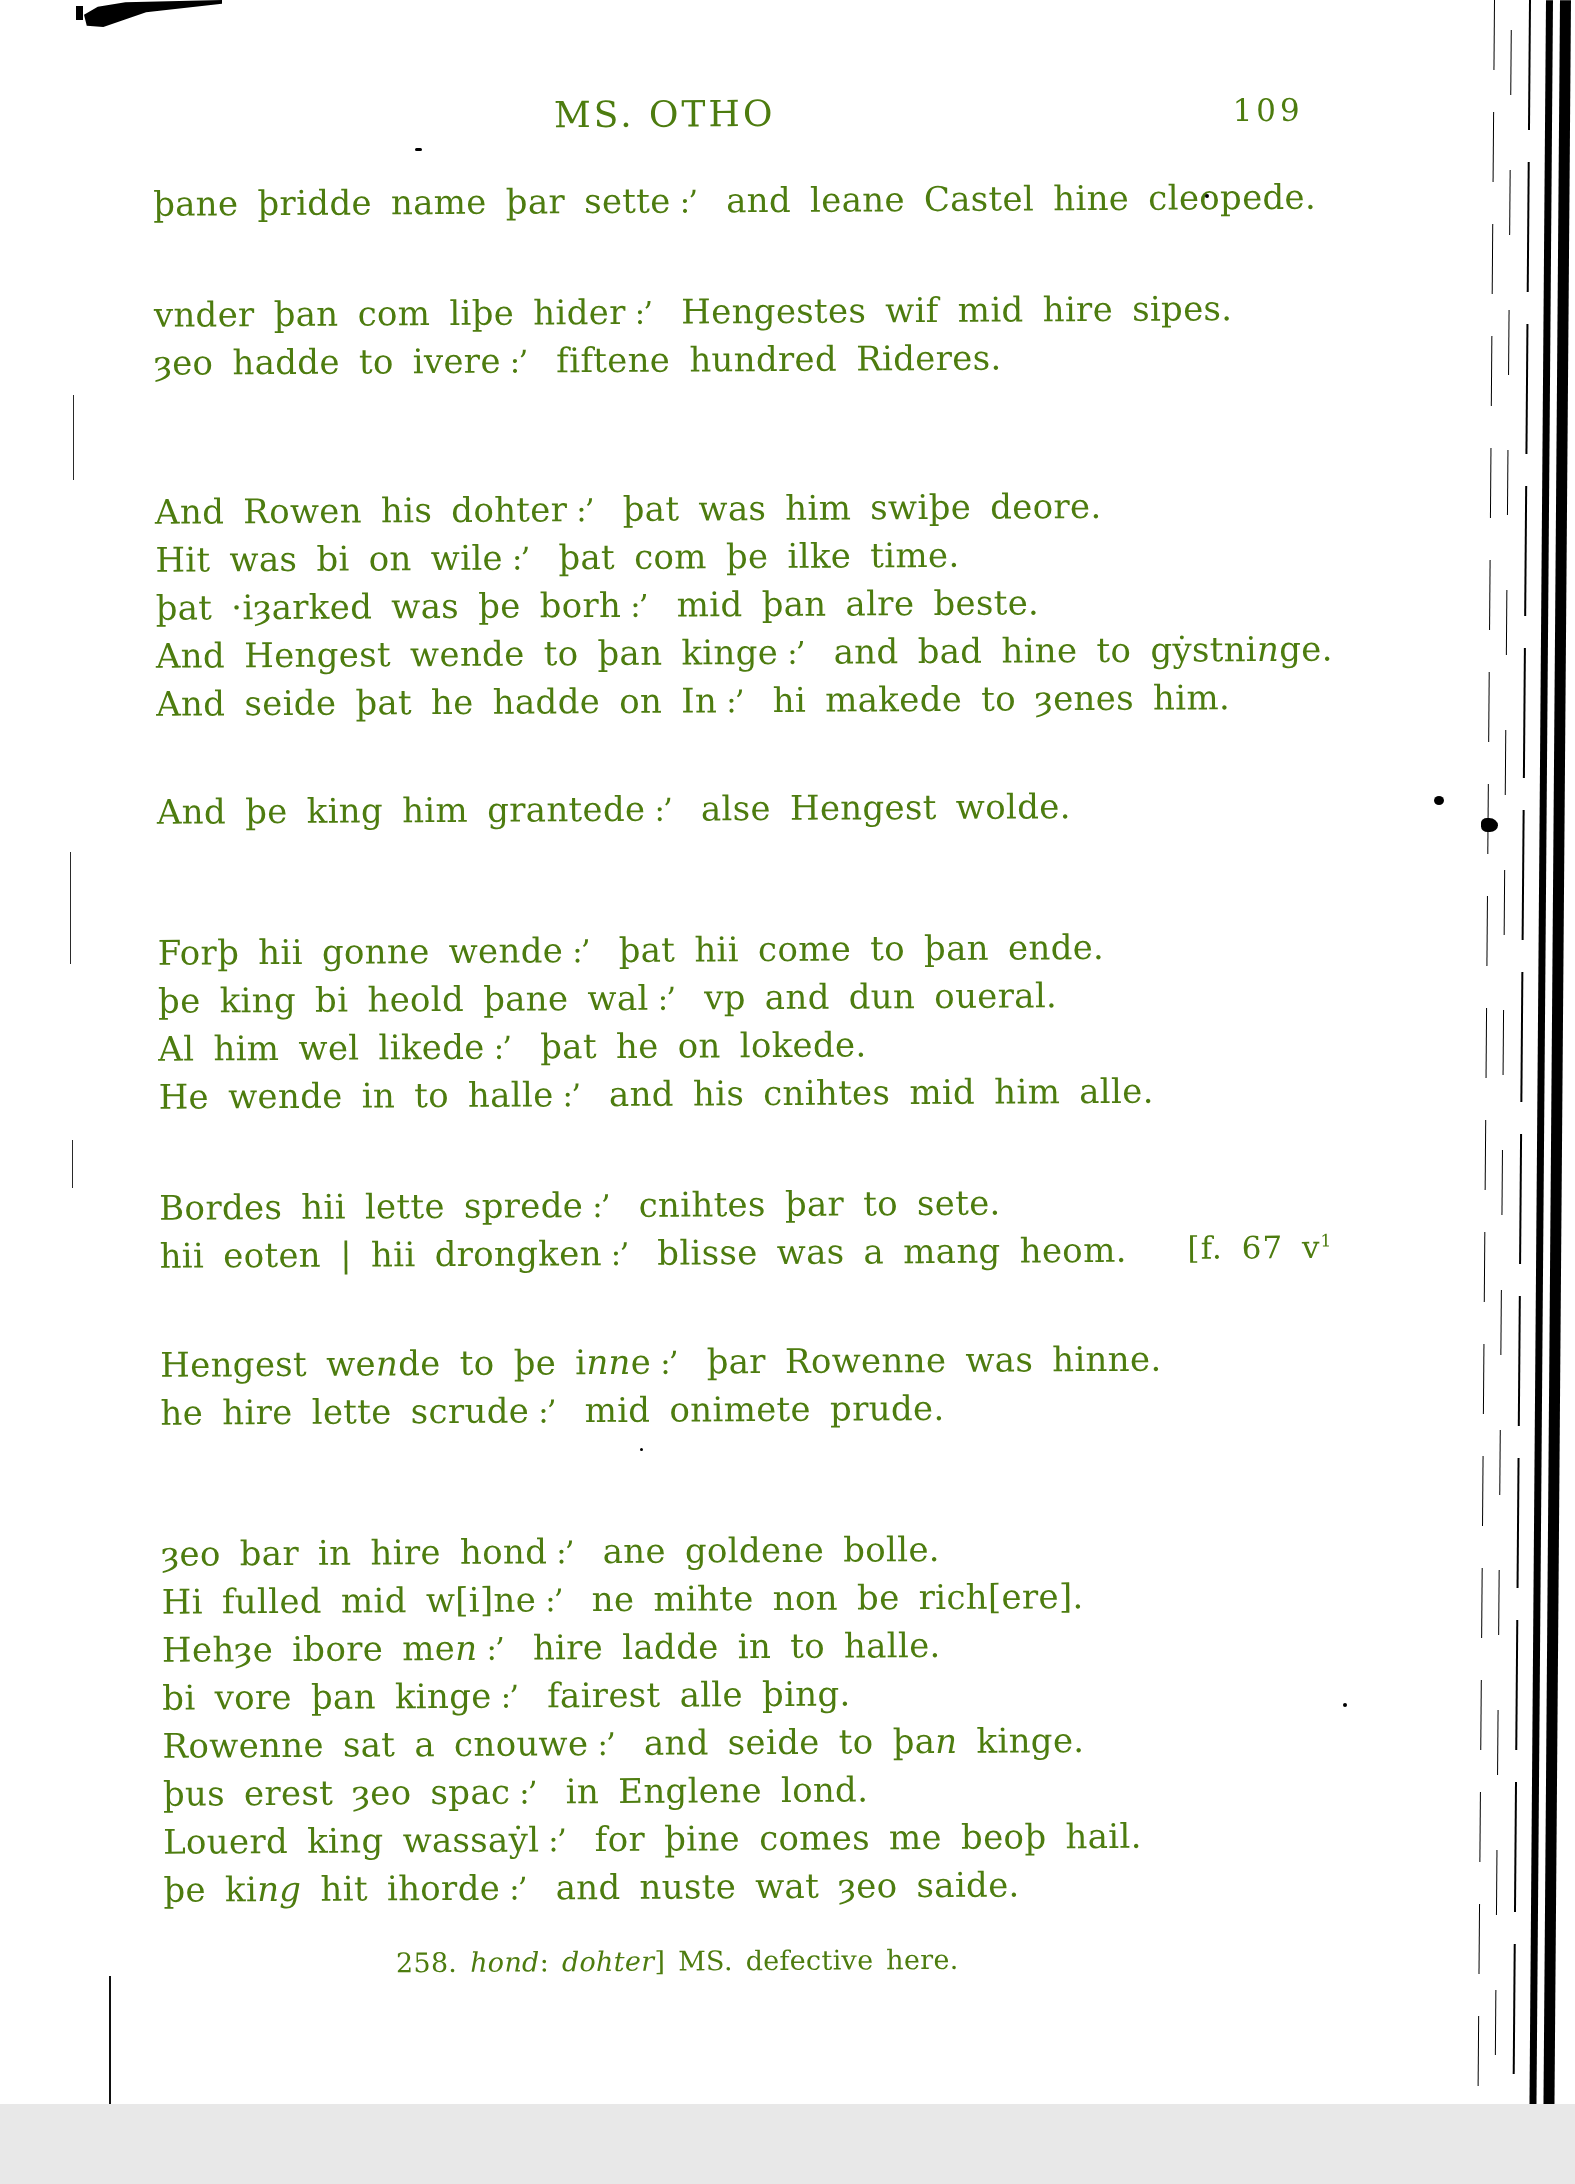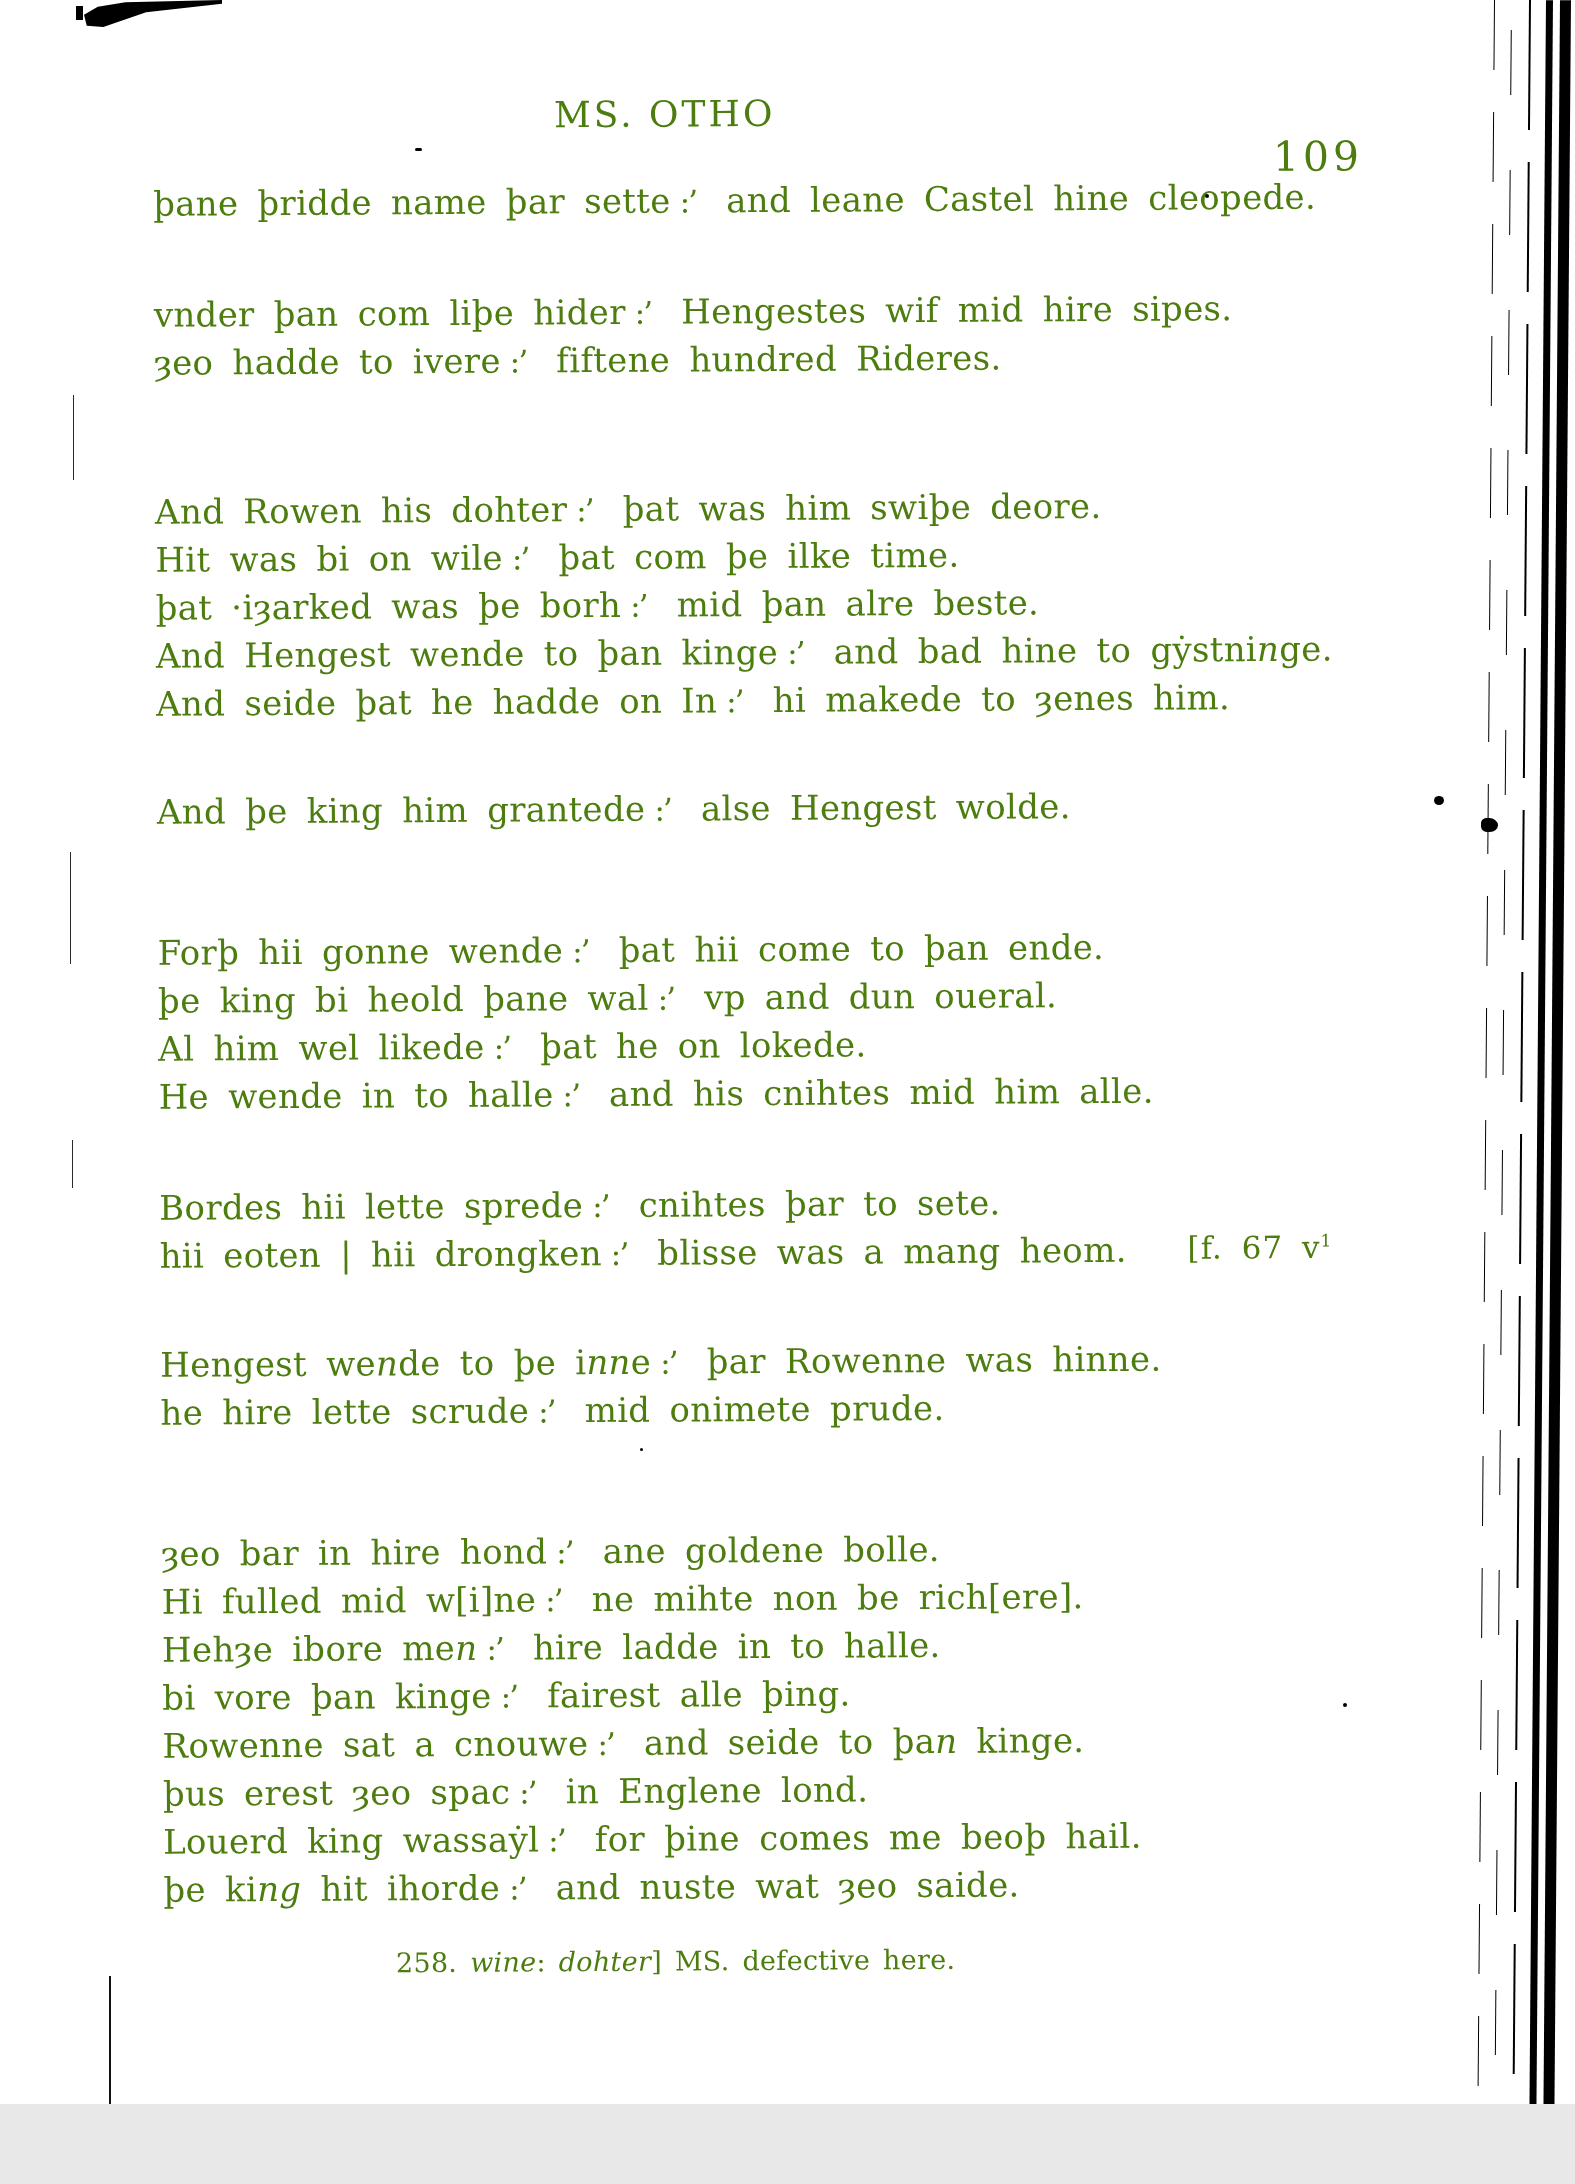--- a/index.html
+++ b/index.html
@@ -17,22 +17,22 @@
     transform:rotate(-0.35deg);
     transform-origin:600px 1000px;
   }
   .header-title{
     position:absolute;top:94px;left:0;width:1340px;
     text-align:center;
     font-size:36px;letter-spacing:3px;
     font-weight:500;
   }
   .page-number{
-    position:absolute;top:96px;left:1278px;
-    font-size:41px;letter-spacing:4px;margin-top:41px;
+    position:absolute;top:96px;left:1238px;
+    font-size:31px;letter-spacing:4px;
   }
   .poem{
     position:absolute;top:178px;left:158px;width:1280px;
     font-size:34px;line-height:47px;
     word-spacing:8px;letter-spacing:0.3px;
   }
   .stanza{margin:0;}
   .stanza:nth-of-type(1){margin-bottom:63px;}
   .stanza:nth-of-type(2){margin-bottom:101px;}
   .stanza:nth-of-type(3){margin-bottom:60px;}
@@ -136,21 +136,21 @@
         <div class="stanza">
           <div class="vline"><span class="half">ȝeo bar in hire hond</span><span class="caes">:’</span><span class="half">ane goldene bolle.</span></div>
           <div class="vline"><span class="half">Hi fulled mid w[i]ne</span><span class="caes">:’</span><span class="half">ne mihte non be rich[ere].</span></div>
           <div class="vline"><span class="half">Hehȝe ibore me<i>n</i></span><span class="caes">:’</span><span class="half">hire ladde in to halle.</span></div>
           <div class="vline"><span class="half">bi vore þan kinge</span><span class="caes">:’</span><span class="half">fairest alle þing.</span></div>
           <div class="vline"><span class="half">Rowenne sat a cnouwe</span><span class="caes">:’</span><span class="half">and seide to þa<i>n</i> kinge.</span></div>
           <div class="vline"><span class="half">þus erest ȝeo spac</span><span class="caes">:’</span><span class="half">in Englene lond.</span></div>
           <div class="vline"><span class="half">Louerd king wassaẏl</span><span class="caes">:’</span><span class="half">for þine comes me beoþ hail.</span></div>
           <div class="vline"><span class="half">þe ki<i>ng</i> hit ihorde</span><span class="caes">:’</span><span class="half">and nuste wat ȝeo saide.</span></div>
         </div>
-        <div class="footnote">258. <i>wine</i>: <i>dohter</i>] MS. defective here.</div>
+        <div class="footnote">258. <i>hond</i>: <i>dohter</i>] MS. defective here.</div>
       </div>
   </div>
 
   <div class="ink-top"></div>
   <div class="ink-top-bit"></div>
   <div class="edges">
     <div class="edge e1"></div>
     <div class="edge e2"></div>
     <div class="edge e3"></div>
     <div class="edge e4"></div>

